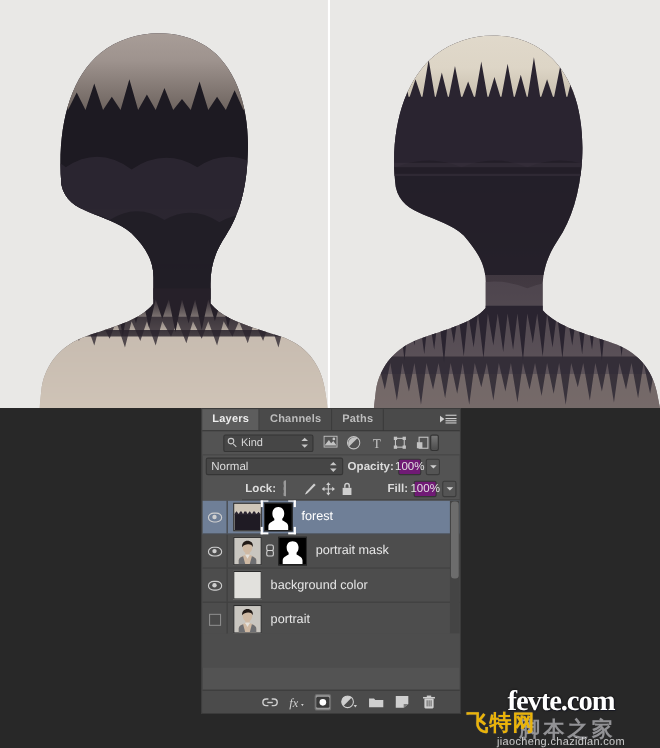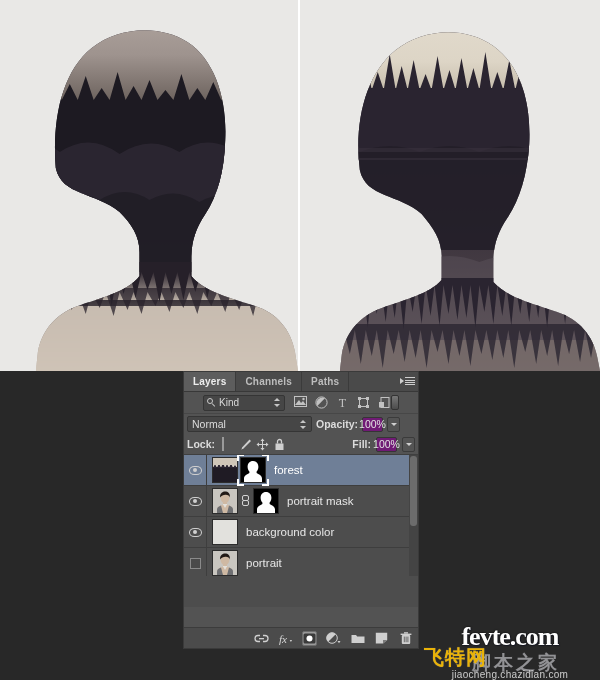--- a/index.html
+++ b/index.html
@@ -80,21 +80,21 @@
     width:21px;height:15px;background:#701a75;border:1px solid #353535;border-radius:2px;
     display:flex;align-items:center;justify-content:center;color:#e2e2e2;font-size:10.5px;box-sizing:border-box;
   }
   .caret-btn{
     width:13px;height:15px;background:#545454;border:1px solid #3b3b3b;border-radius:2px;
     display:flex;align-items:center;justify-content:center;box-sizing:border-box;
   }
   .caret-btn .t{width:0;height:0;border-left:3px solid transparent;border-right:3px solid transparent;border-top:3px solid #cfcfcf;}
 
   
-  .lockrow{height:20px;display:flex;align-items:center;padding:0 3px;gap:5px;border-bottom:1px solid #3f3f3f;}
+  .lockrow{height:20px;display:flex;align-items:center;padding:0 3px;gap:5px;border-bottom:1px solid #3f3f3f;margin-left:36px;}
   .lock-label{font-size:10.5px;color:#dcdcdc;font-weight:bold;margin-right:2px;}
   .lockicon{width:12px;height:12px;position:relative;}
   .checkerboard{
     width:10px;height:10px;
     background-image:
       linear-gradient(45deg,#cfcfcf 25%,transparent 25%,transparent 75%,#cfcfcf 75%),
       linear-gradient(45deg,#cfcfcf 25%,transparent 25%,transparent 75%,#cfcfcf 75%);
     background-size:5px 5px;background-position:0 0,2.5px 2.5px;background-color:#5a5a5a;
     border:1px solid #9a9a9a;box-sizing:content-box;
   }
@@ -133,21 +133,21 @@
   .emptyrow{height:31px;background:#4d4d4d;}
 
   
   .vscroll{position:absolute;right:0;top:0;width:9px;height:100%;background:#444;}
   .vthumb{position:absolute;left:1px;top:1px;width:7px;height:70px;background:#6c6c6c;border-radius:3px;}
 
   
   .bottombar{
     position:absolute;left:0;bottom:0;width:100%;height:21px;background:#4b4b4b;
     border-top:1px solid #3c3c3c;display:flex;align-items:center;justify-content:flex-end;
-    padding-right:5px;gap:9px;box-sizing:border-box;
+    padding-right:21px;gap:9px;box-sizing:border-box;
   }
   .bbtn{width:15px;height:15px;position:relative;display:flex;align-items:center;justify-content:center;}
   .bbtn.pressed{background:#9a9a9a;border:1px solid #6d6d6d;border-radius:2px;box-sizing:border-box;}
 
   
   .tooltip{
     position:absolute;left:260px;top:645px;
     background:#fbf5d0;border:1px solid #b9b293;color:#1a1a1a;
     font-size:11px;padding:2px 5px;white-space:nowrap;
     font-family:"Liberation Sans", sans-serif;

